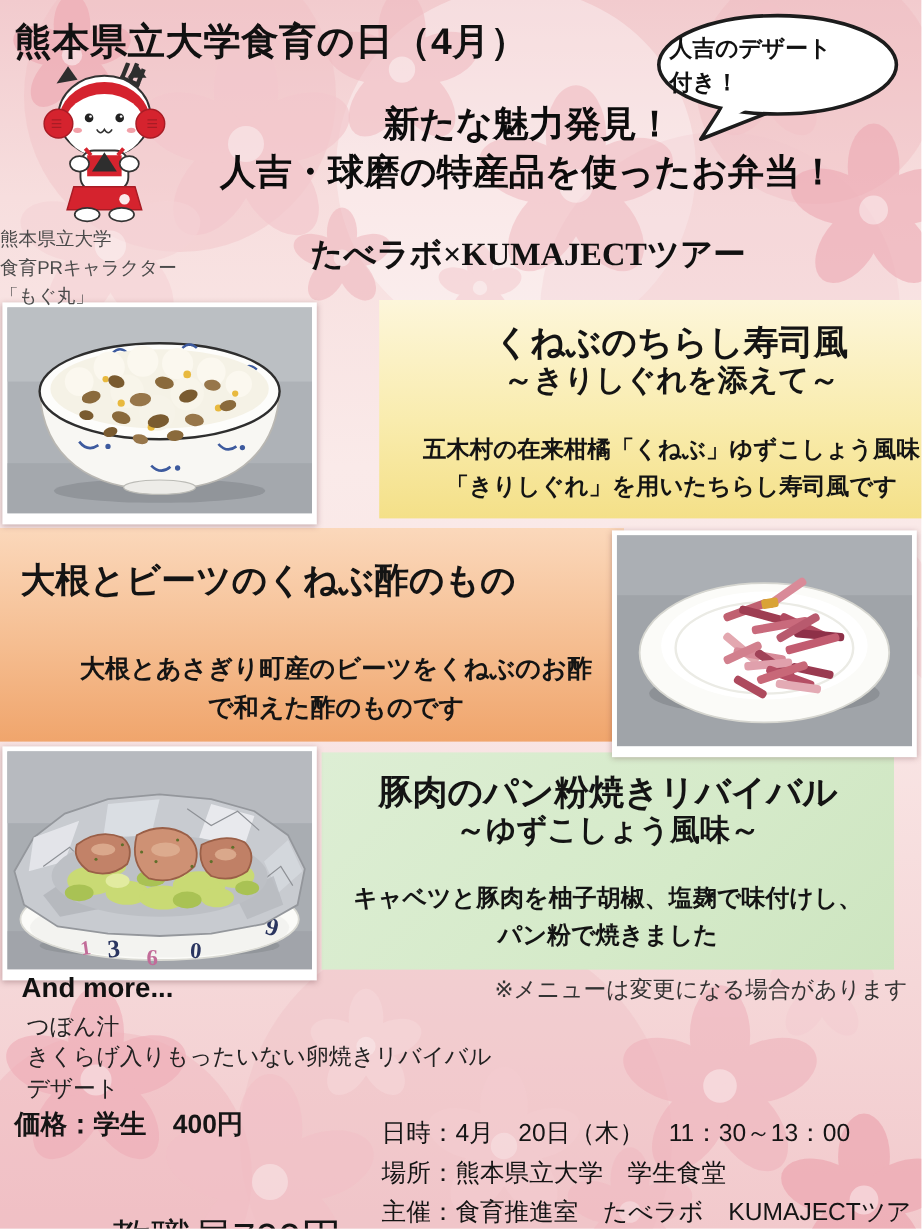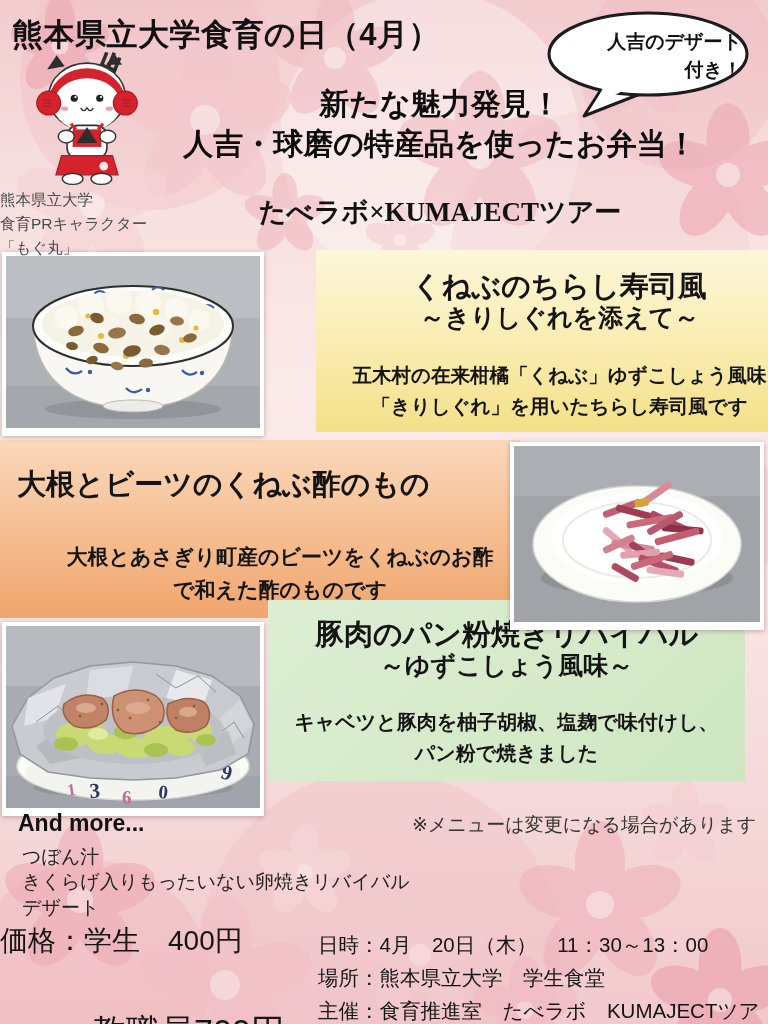--- a/index.html
+++ b/index.html
@@ -6,49 +6,49 @@
   .poster{
     position:relative;width:768px;height:1024px;overflow:hidden;
     font-family:"Liberation Sans","DejaVu Sans",sans-serif;color:#1a1a1a;
     background:linear-gradient(180deg,#f2cbce 0%,#f7dede 16%,#faeae9 38%,#f9e6e5 58%,#f5d7d8 80%,#f2c9cc 100%);
   }
   .abs{position:absolute;}
   .bg-svg{position:absolute;inset:0;z-index:0;}
   
   .poster-title{left:12px;top:14px;font-size:31px;font-weight:900;color:#111;letter-spacing:.5px;z-index:3;}
   .bubble-svg{left:544px;top:10px;z-index:3;}
-  .bubble-text{left:558px;top:28px;width:184px;text-align:right;font-size:19px;font-weight:800;line-height:1.45;color:#111;z-index:4;}
+  .bubble-text{left:558px;top:28px;width:184px;text-align:left;font-size:19px;font-weight:800;line-height:1.45;color:#111;z-index:4;}
   .mascot-svg{left:12px;top:52px;z-index:3;}
   .mascot-caption{left:0;top:188px;font-size:15.5px;line-height:1.55;color:#4a4a4a;z-index:3;}
   .headline{left:130px;top:84px;width:620px;text-align:center;font-size:30px;font-weight:900;line-height:1.32;color:#0c0c0c;z-index:3;}
   .collab{left:190px;top:194px;width:500px;text-align:center;font-family:"Liberation Serif","DejaVu Serif",serif;font-size:27px;font-weight:700;color:#111;z-index:3;}
   
   .photo{position:absolute;background:#fff;padding:4px;box-shadow:0 1px 5px rgba(90,40,50,.35);z-index:2;}
   .photo-1{left:2px;top:252px;}
   .photo-2{left:510px;top:442px;}
   .photo-3{left:2px;top:622px;}
   
   .panel{position:absolute;z-index:1;font-family:"Liberation Serif","DejaVu Serif",serif;color:#141414;}
   .panel-yellow{left:268px;top:250px;width:487px;height:182px;background:linear-gradient(180deg,#fdf6da 0%,#f9ecae 55%,#f4e088 100%);text-align:center;margin-left:48px;}
   .panel-orange{left:0px;top:440px;width:520px;height:178px;background:linear-gradient(180deg,#fbd8bb 0%,#f5bd90 55%,#f0a56c 100%);}
-  .panel-green{left:268px;top:600px;width:477px;height:181px;background:linear-gradient(135deg,#ddeed4 0%,#d5eac9 60%,#cde5c0 100%);text-align:center;}
+  .panel-green{left:268px;top:627px;width:477px;height:181px;background:linear-gradient(135deg,#ddeed4 0%,#d5eac9 60%,#cde5c0 100%);text-align:center;}
   .menu-title{font-size:29px;font-weight:700;line-height:1.15;}
   .menu-sub{font-size:25px;font-weight:700;line-height:1.2;}
   .menu-desc{font-size:19.5px;font-weight:700;line-height:1.55;}
   .panel-yellow .menu-title{padding-top:20px;}
   .panel-yellow .menu-desc{margin-top:28px;}
   .panel-orange .menu-title{padding-top:28px;padding-left:17px;font-size:29px;}
   .panel-orange .menu-desc{margin-top:40px;text-align:center;width:496px;font-size:21px;padding-left:32px;}
   .panel-green .menu-title{padding-top:18px;}
   .panel-green .menu-desc{margin-top:26px;font-size:20px;}
   
   .and-more-heading{left:18px;top:810px;font-size:23px;font-weight:700;color:#111;z-index:3;}
   .and-more-items{left:22px;top:844px;font-size:19px;line-height:1.33;color:#222;z-index:3;}
   .menu-note{left:412px;top:812px;font-size:19px;color:#333;z-index:3;}
-  .price-1{left:0;top:922px;font-size:28px;font-weight:400;color:#151515;z-index:3;}
+  .price-1{left:12px;top:922px;font-size:22px;font-weight:700;color:#151515;z-index:3;}
   .price-2{left:92px;top:962px;font-size:34px;font-weight:500;color:#151515;z-index:3;margin-top:47px;}
   .event-info{left:318px;top:928px;font-size:20.5px;line-height:1.62;color:#151515;z-index:3;}
 </style>
 </head>
 <body>
 
 <div class="poster">
 
   <svg class="bg-svg" width="768" height="1024" viewBox="0 0 768 1024">
     <defs>

